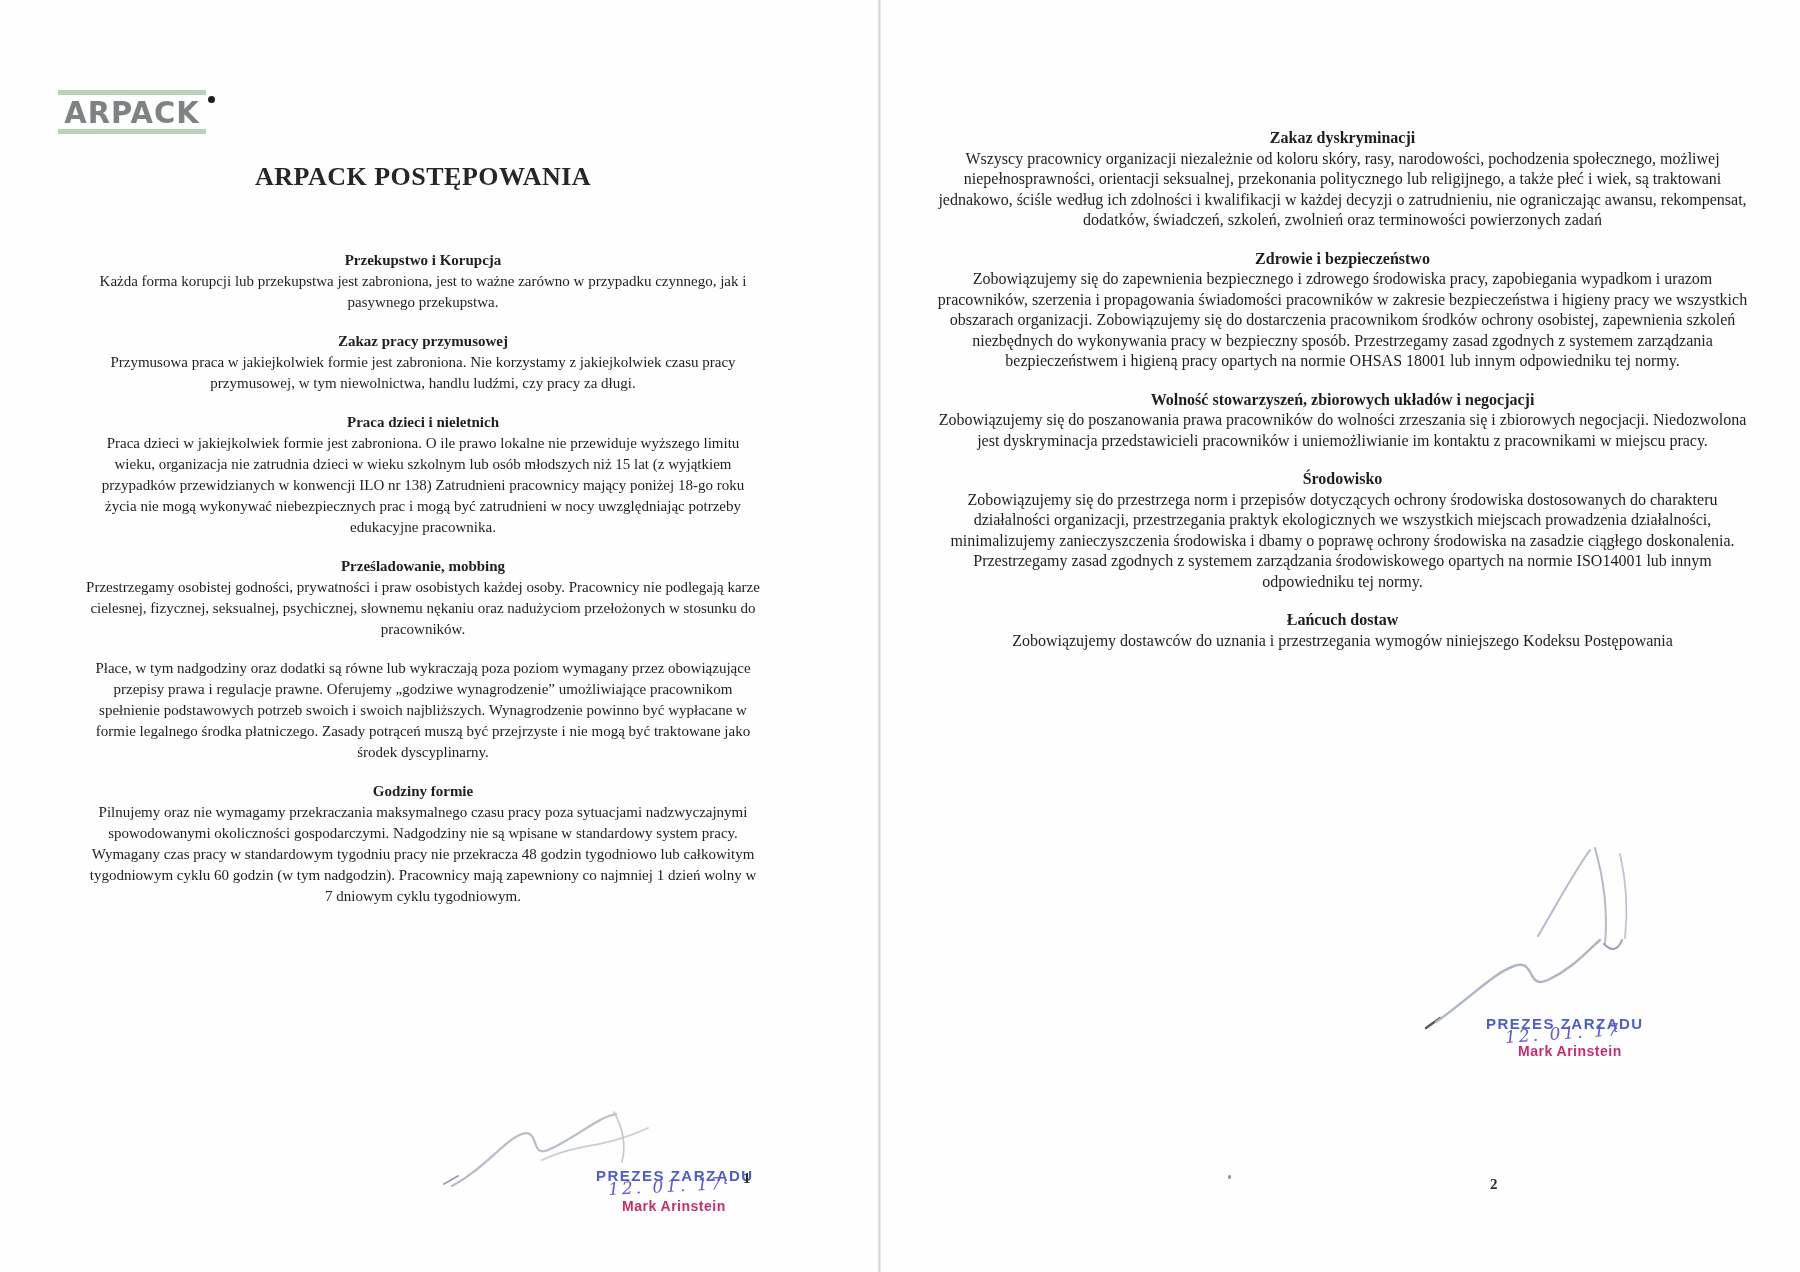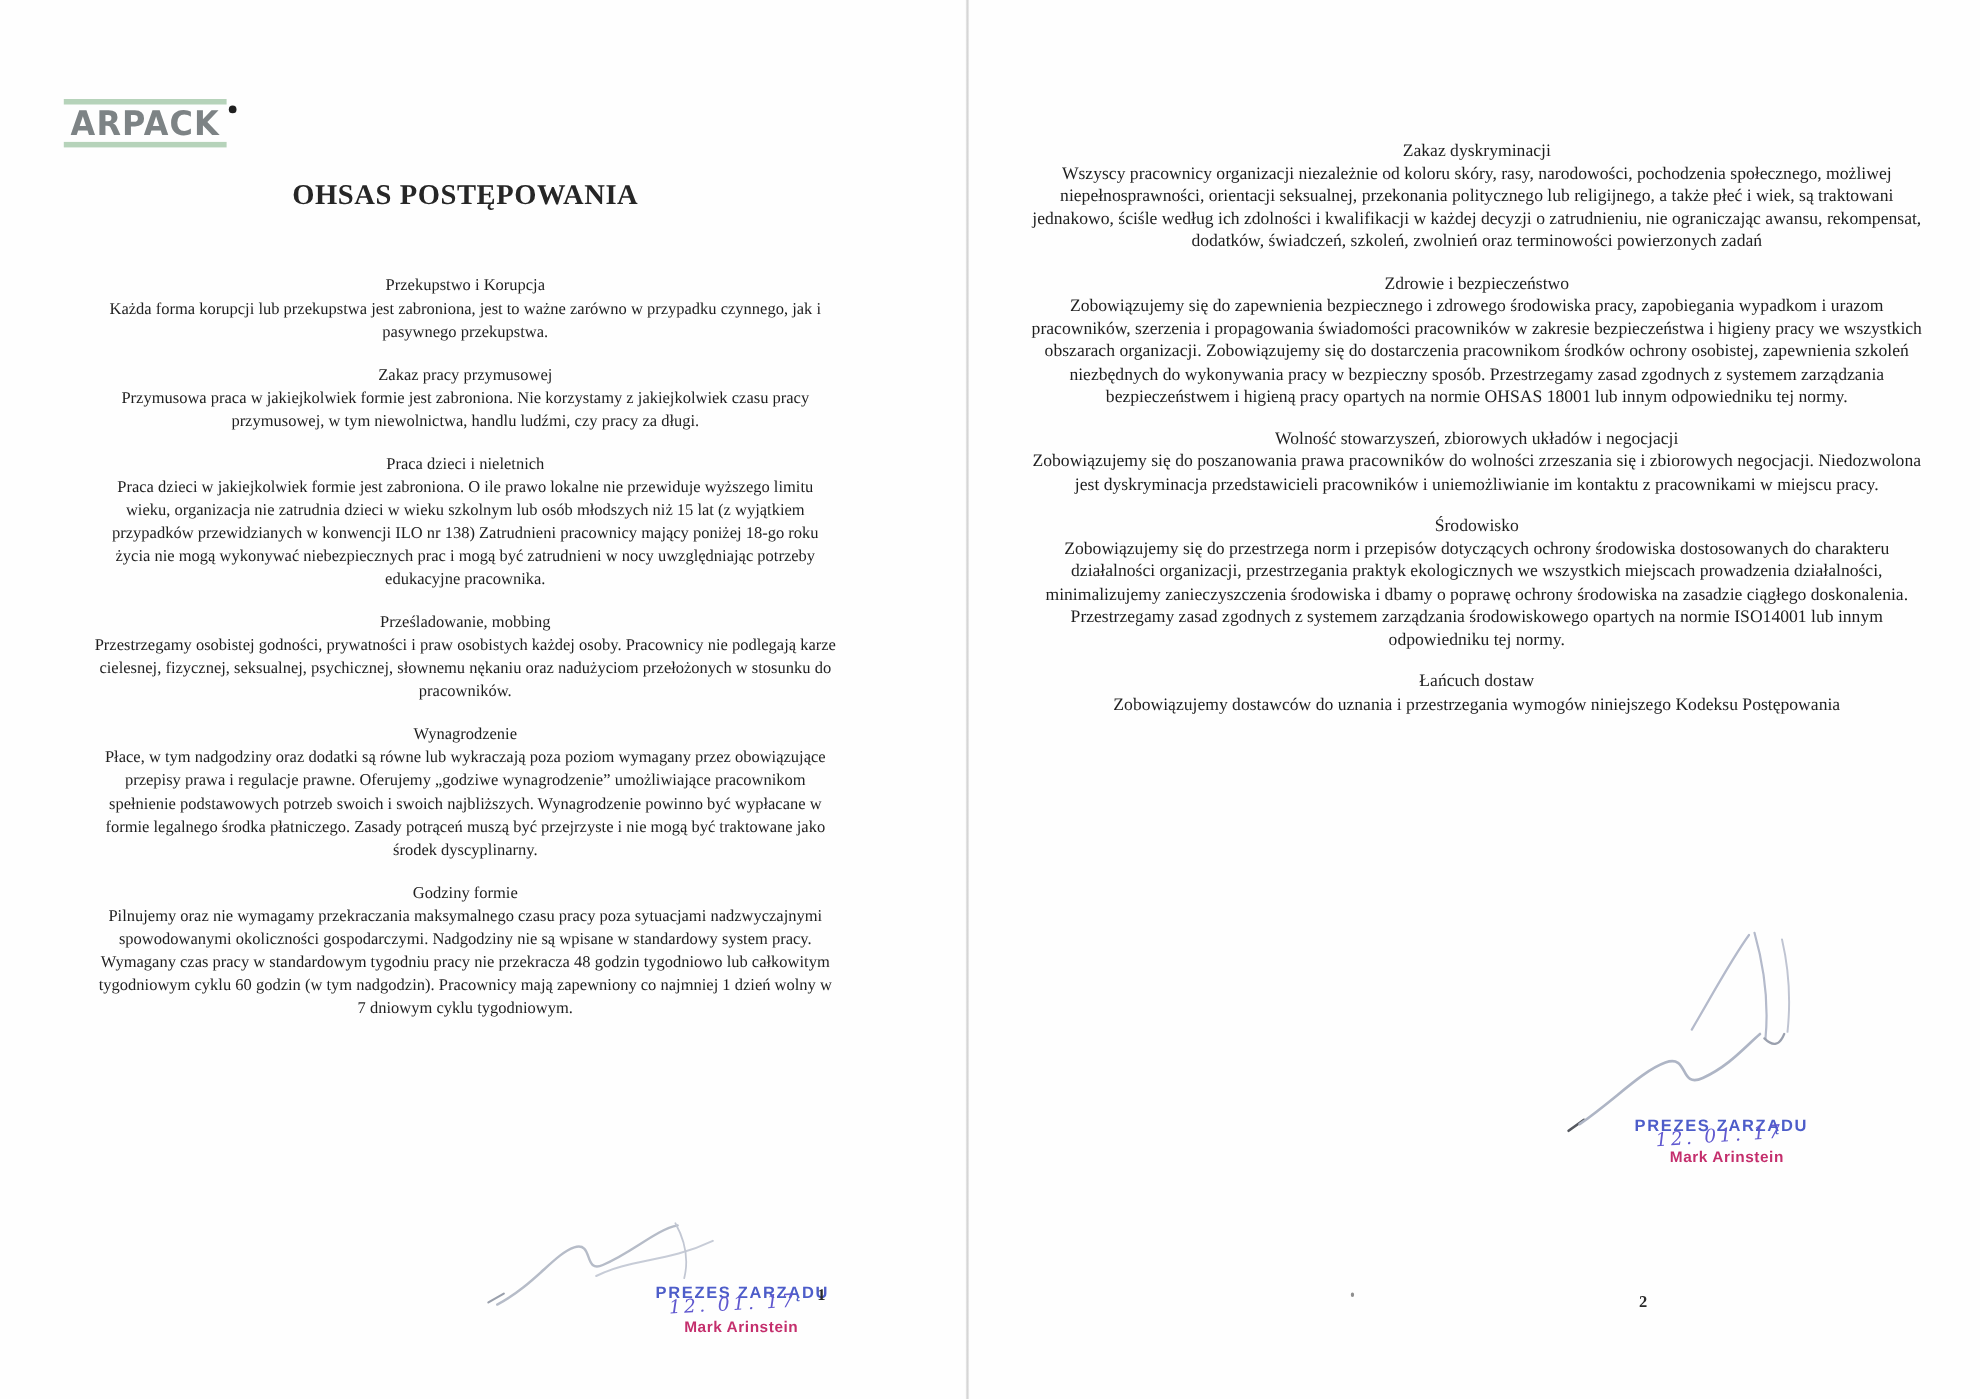--- a/index.html
+++ b/index.html
@@ -16,21 +16,21 @@
       transform:scaleY(1.06);}
   .logo-dot{position:absolute;right:-9px;top:6px;width:7px;height:7px;border-radius:50%;background:#1f1f1f;}
   
   .doc-title{position:absolute;left:85px;top:162px;width:676px;text-align:center;
       font-size:26px;font-weight:bold;letter-spacing:.5px;color:#262626;}
   
   .col1{position:absolute;left:85px;top:250px;width:676px;font-size:15px;line-height:21px;text-align:center;}
   .col2{position:absolute;left:935px;top:128px;width:815px;font-size:16px;line-height:20.5px;text-align:center;}
   .intro{margin:0 0 20px 0;}
   .sec{margin-bottom:18px;}
-  .sec .h{font-weight:normal;}
+  .sec .h{font-weight:bold;}
   .sec .b{white-space:pre-line;}
   
   .stamp{position:absolute;font-family:"Liberation Sans", sans-serif;font-weight:bold;
       font-size:15px;letter-spacing:1.5px;color:#3f50c5;white-space:nowrap;opacity:.92;margin-top:13px;}
   .hand-date{position:absolute;font-family:"DejaVu Serif", serif;font-style:italic;
       font-size:17px;letter-spacing:3px;color:#6058cf;white-space:nowrap;}
   .stamp-name{position:absolute;font-family:"Liberation Sans", sans-serif;font-weight:bold;
       font-size:14px;letter-spacing:.5px;color:#be185d;white-space:nowrap;opacity:.9;}
   .pagenum{position:absolute;font-size:15px;font-weight:bold;color:#2a2a2a;}
   .sig-svg{position:absolute;}
@@ -44,42 +44,41 @@
 
   <div class="sheet-seam"></div>
 
   <div class="logo">
     <div class="logo-bar"></div>
     <div class="logo-text">ARPACK</div>
     <div class="logo-bar"></div>
     <div class="logo-dot"></div>
   </div>
 
-  <div class="doc-title">OHSAS POSTĘPOWANIA</div>
+  <div class="doc-title">ARPACK POSTĘPOWANIA</div>
 
   <div class="col1">
 
     <div class="sec">
       <div class="h">Przekupstwo i Korupcja</div>
       <div class="b">Każda forma korupcji lub przekupstwa jest zabroniona, jest to ważne zarówno w przypadku czynnego, jak i pasywnego przekupstwa.</div>
     </div>
     <div class="sec">
       <div class="h">Zakaz pracy przymusowej</div>
       <div class="b">Przymusowa praca w jakiejkolwiek formie jest zabroniona. Nie korzystamy z jakiejkolwiek czasu pracy przymusowej, w tym niewolnictwa, handlu ludźmi, czy pracy za długi.</div>
     </div>
     <div class="sec">
       <div class="h">Praca dzieci i nieletnich</div>
       <div class="b">Praca dzieci w jakiejkolwiek formie jest zabroniona. O ile prawo lokalne nie przewiduje wyższego limitu wieku, organizacja nie zatrudnia dzieci w wieku szkolnym lub osób młodszych niż 15 lat (z wyjątkiem przypadków przewidzianych w konwencji ILO nr 138) Zatrudnieni pracownicy mający poniżej 18-go roku życia nie mogą wykonywać niebezpiecznych prac i mogą być zatrudnieni w nocy uwzględniając potrzeby edukacyjne pracownika.</div>
     </div>
     <div class="sec">
       <div class="h">Prześladowanie, mobbing</div>
       <div class="b">Przestrzegamy osobistej godności, prywatności i praw osobistych każdej osoby. Pracownicy nie podlegają karze cielesnej, fizycznej, seksualnej, psychicznej, słownemu nękaniu oraz nadużyciom przełożonych w stosunku do pracowników.</div>
     </div>
     <div class="sec">
-      <div class="h">Wynagrodzenie</div>
       <div class="b">Płace, w tym nadgodziny oraz dodatki są równe lub wykraczają poza poziom wymagany przez obowiązujące przepisy prawa i regulacje prawne. Oferujemy „godziwe wynagrodzenie” umożliwiające pracownikom spełnienie podstawowych potrzeb swoich i swoich najbliższych. Wynagrodzenie powinno być wypłacane w formie legalnego środka płatniczego. Zasady potrąceń muszą być przejrzyste i nie mogą być traktowane jako środek dyscyplinarny.</div>
     </div>
     <div class="sec">
       <div class="h">Godziny formie</div>
       <div class="b">Pilnujemy oraz nie wymagamy przekraczania maksymalnego czasu pracy poza sytuacjami nadzwyczajnymi spowodowanymi okoliczności gospodarczymi. Nadgodziny nie są wpisane w standardowy system pracy.
 Wymagany czas pracy w standardowym tygodniu pracy nie przekracza 48 godzin tygodniowo lub całkowitym tygodniowym cyklu 60 godzin (w tym nadgodzin). Pracownicy mają zapewniony co najmniej 1 dzień wolny w 7 dniowym cyklu tygodniowym.</div>
     </div>
   </div>
 
   <svg class="sig-svg" style="left:438px;top:1102px;" width="235" height="100" viewBox="0 0 235 100">

